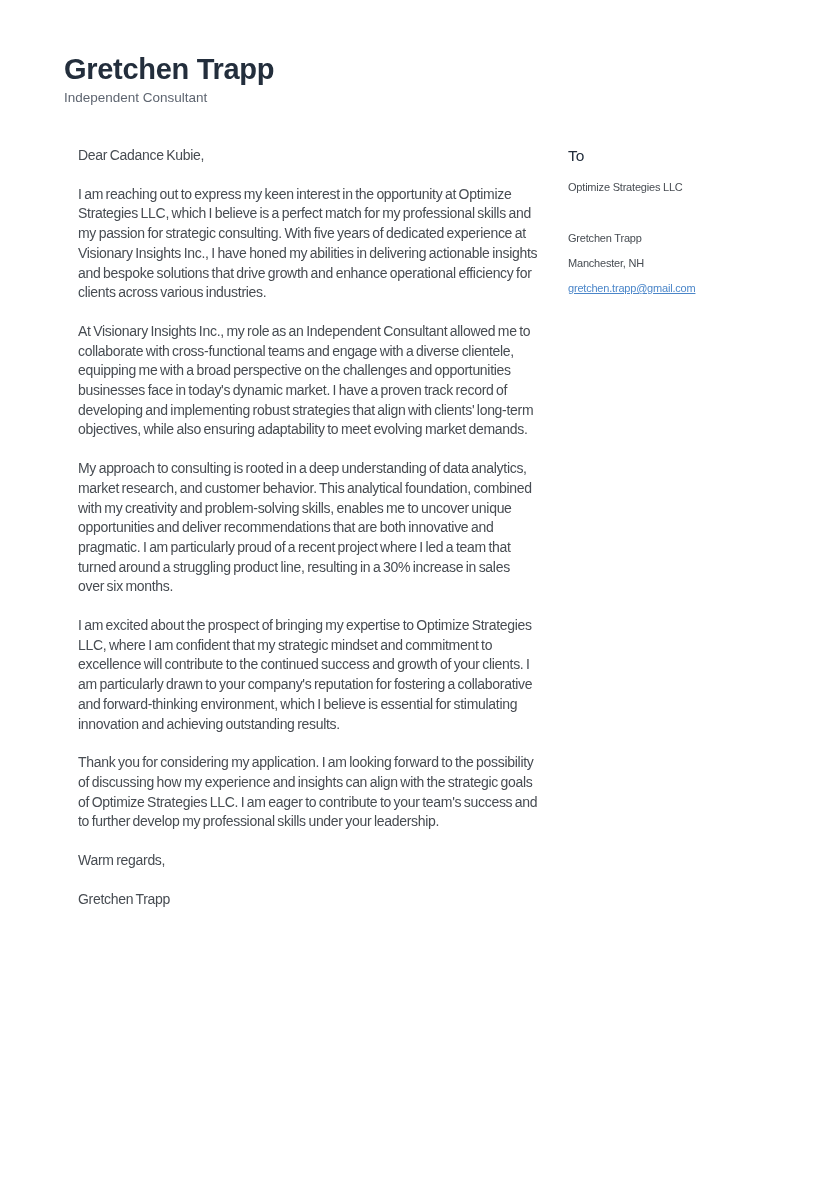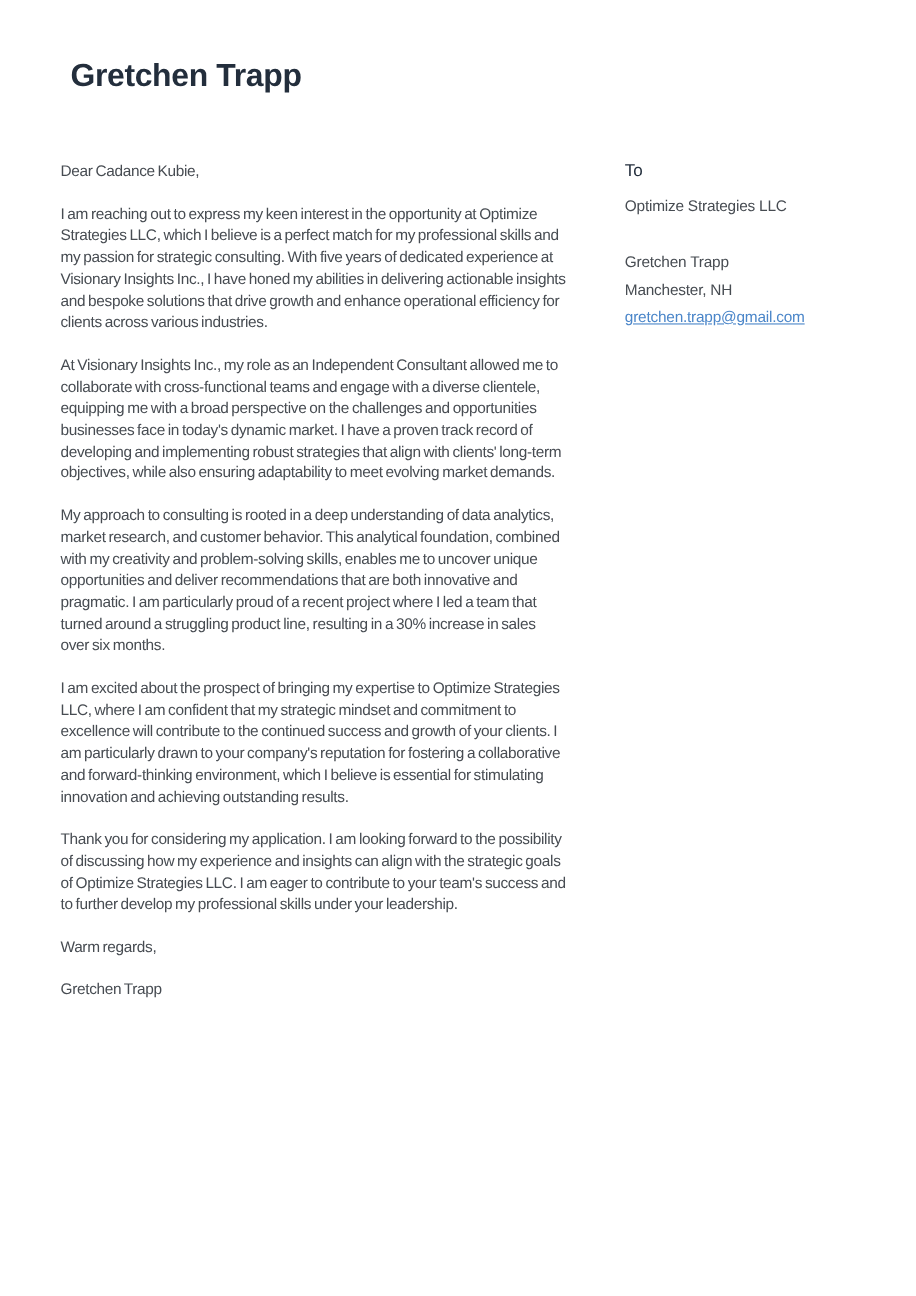--- a/index.html
+++ b/index.html
@@ -29,21 +29,21 @@
   .header .subtitle {
     margin-top: 3px;
     font-size: 13.5px;
     line-height: 17px;
     color: #5e6570;
   }
 
   
   .letter {
     position: absolute;
-    left: 55px;
+    left: 78px;
     top: 146px;
     width: 460px;
     color: #474c52;
     font-size: 14px;
     line-height: 19.7px;
     letter-spacing: -0.3px;
     word-spacing: -1px;
   }
   .letter p + p { margin-top: 19px; }
 
@@ -56,38 +56,39 @@
   }
   .sidebar h2 {
     font-size: 15.5px;
     line-height: 20px;
     font-weight: 400;
     color: #232e3c;
     margin-bottom: 9px;
   }
   .sidebar .block { margin-bottom: 26px; }
   .sidebar .item {
-    font-size: 14px;
+    font-size: 11px;
     line-height: 25px;
     color: #474c52;
     letter-spacing: -0.2px;
   }
   .sidebar a.item {
     color: #4b86c9;
     text-decoration: underline;
     display: inline-block;
   }
 </style>
 </head>
 <body>
 
 <div class="page">
 
   <header class="header">
     <h1>Gretchen Trapp</h1>
+    <div class="subtitle">Independent Consultant</div>
   </header>
 
   <main class="letter">
     <p>Dear Cadance Kubie,</p>
     <p>I am reaching out to express my keen interest in the opportunity at Optimize Strategies LLC, which I believe is a perfect match for my professional skills and my passion for strategic consulting. With five years of dedicated experience at Visionary Insights Inc., I have honed my abilities in delivering actionable insights and bespoke solutions that drive growth and enhance operational efficiency for clients across various industries.</p>
     <p>At Visionary Insights Inc., my role as an Independent Consultant allowed me to collaborate with cross-functional teams and engage with a diverse clientele, equipping me with a broad perspective on the challenges and opportunities businesses face in today's dynamic market. I have a proven track record of developing and implementing robust strategies that align with clients' long-term objectives, while also ensuring adaptability to meet evolving market demands.</p>
     <p>My approach to consulting is rooted in a deep understanding of data analytics, market research, and customer behavior. This analytical foundation, combined with my creativity and problem-solving skills, enables me to uncover unique opportunities and deliver recommendations that are both innovative and pragmatic. I am particularly proud of a recent project where I led a team that turned around a struggling product line, resulting in a 30% increase in sales over six months.</p>
     <p>I am excited about the prospect of bringing my expertise to Optimize Strategies LLC, where I am confident that my strategic mindset and commitment to excellence will contribute to the continued success and growth of your clients. I am particularly drawn to your company's reputation for fostering a collaborative and forward-thinking environment, which I believe is essential for stimulating innovation and achieving outstanding results.</p>
     <p>Thank you for considering my application. I am looking forward to the possibility of discussing how my experience and insights can align with the strategic goals of Optimize Strategies LLC. I am eager to contribute to your team's success and to further develop my professional skills under your leadership.</p>
     <p>Warm regards,</p>

